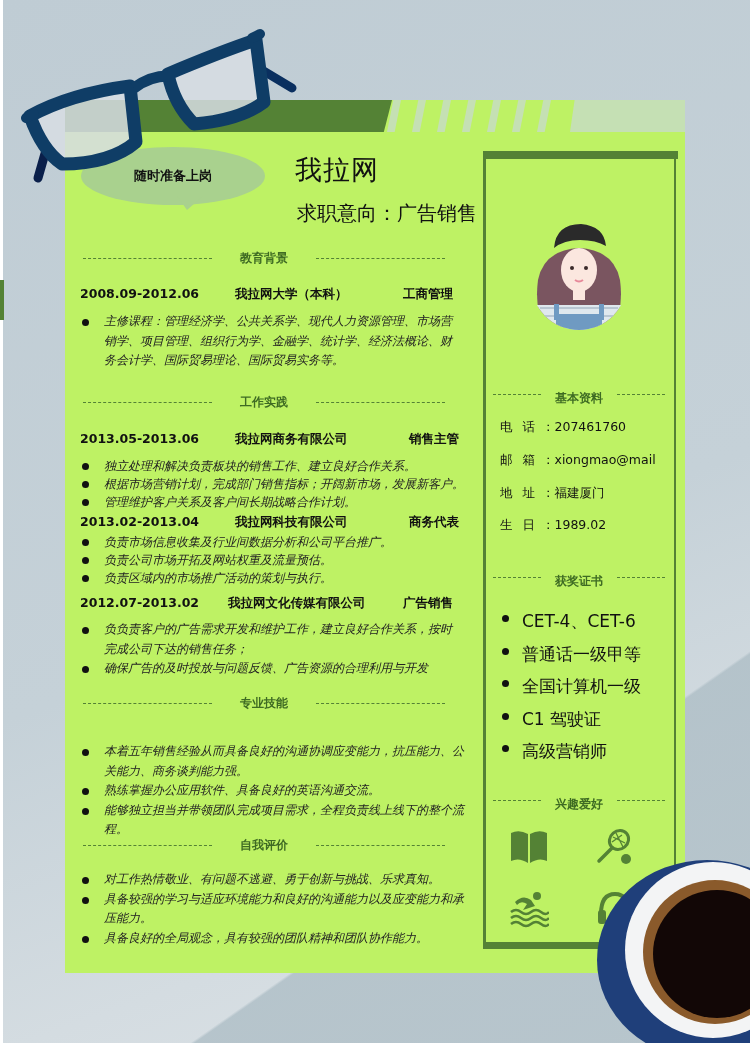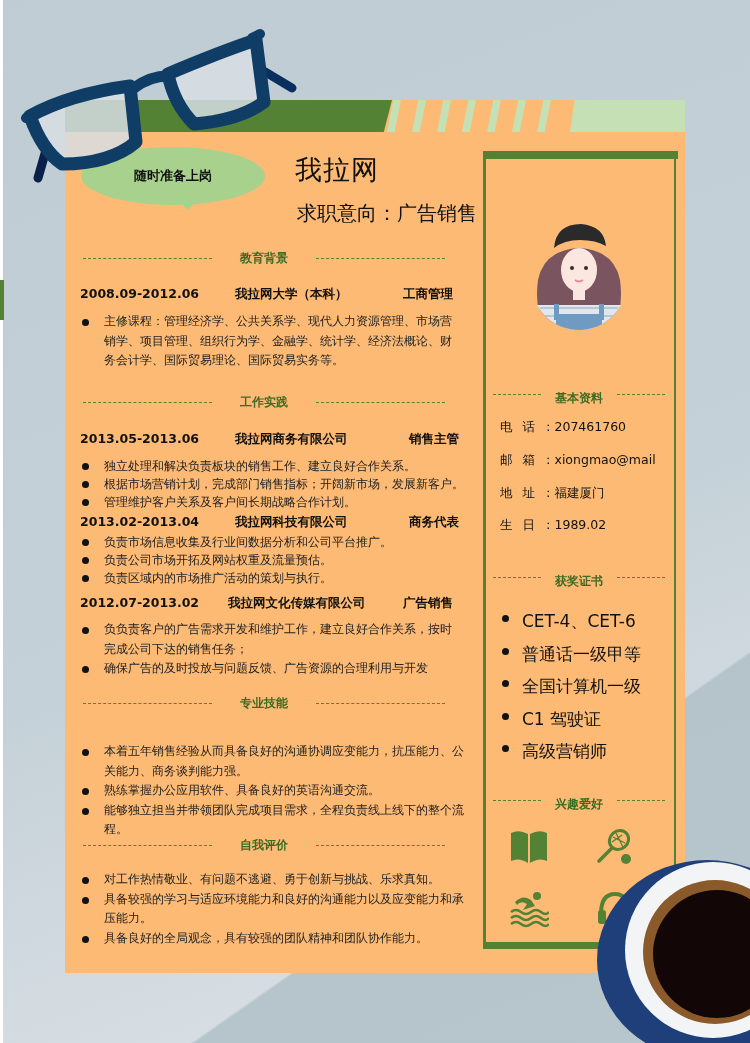--- a/index.html
+++ b/index.html
@@ -13,21 +13,21 @@
     .left-strip { position: absolute; left: 0; top: 0; width: 3px; height: 1043px; background: #ffffff; }
     .left-tab { position: absolute; left: 0; top: 280px; width: 4px; height: 40px; background: #548235; }
     .bottom-right-shade {
       position: absolute; left: 0; top: 0; width: 750px; height: 1043px;
       background: linear-gradient(145deg, transparent 75%, #aebec6 75.2%);
       opacity: 0.8;
     }
 
     .paper {
       position: absolute; left: 65px; top: 100px; width: 620px; height: 873px;
-      background: #fdba74;
+      background: #bef264;
     }
     .banner { position: absolute; left: 0; top: 0; width: 620px; height: 32px; overflow: hidden; }
     .banner-dark {
       position: absolute; left: 0; top: 0; width: 327px; height: 32px; background: #548235;
       clip-path: polygon(0 0, 100% 0, 97.5% 100%, 0 100%);
     }
     .banner-light-end { position: absolute; left: 505px; top: 0; width: 115px; height: 32px; background: #c5e0b4;
       clip-path: polygon(4% 0, 100% 0, 100% 100%, 0 100%); }
     .stripe { position: absolute; top: 0; width: 14px; height: 32px; background: #c5e0b4;
       clip-path: polygon(45% 0, 100% 0, 55% 100%, 0 100%); }
@@ -51,21 +51,21 @@
       display: flex; align-items: center; justify-content: center;
     }
     .section-head .dash { flex: 1; border-top: 1px dashed #548235; }
     .section-head .title { padding: 0 28px; font-size: 12px; font-weight: bold; color: #3e6b23; }
 
     .entry-row {
       position: absolute; left: 15px; width: 380px; font-size: 12.5px; font-weight: bold; color: #111;
     }
     .entry-row span { position: absolute; top: 0; white-space: nowrap; }
     .bullets { position: absolute; left: 15px; width: 385px; font-size: 12px; line-height: 19.5px; color: #222; list-style: none; }
-    .bullets li { position: relative; padding-left: 24px; }
+    .bullets li { position: relative; padding-left: 24px; font-style: italic; }
     .bullets li::before {
       content: ""; position: absolute; left: 2px; top: 7px; width: 7px; height: 7px; border-radius: 50%; background: #111;
     }
     .bullets.tight { line-height: 18px; }
     .bullets.tight li::before { top: 6px; }
 
     
     .rp-top { position: absolute; left: 418px; top: 51px; width: 195px; height: 8px; background: #548235; }
     .rp-left { position: absolute; left: 418px; top: 51px; width: 3px; height: 798px; background: #548235; }
     .rp-right { position: absolute; left: 609px; top: 51px; width: 2px; height: 798px; background: #548235; }

